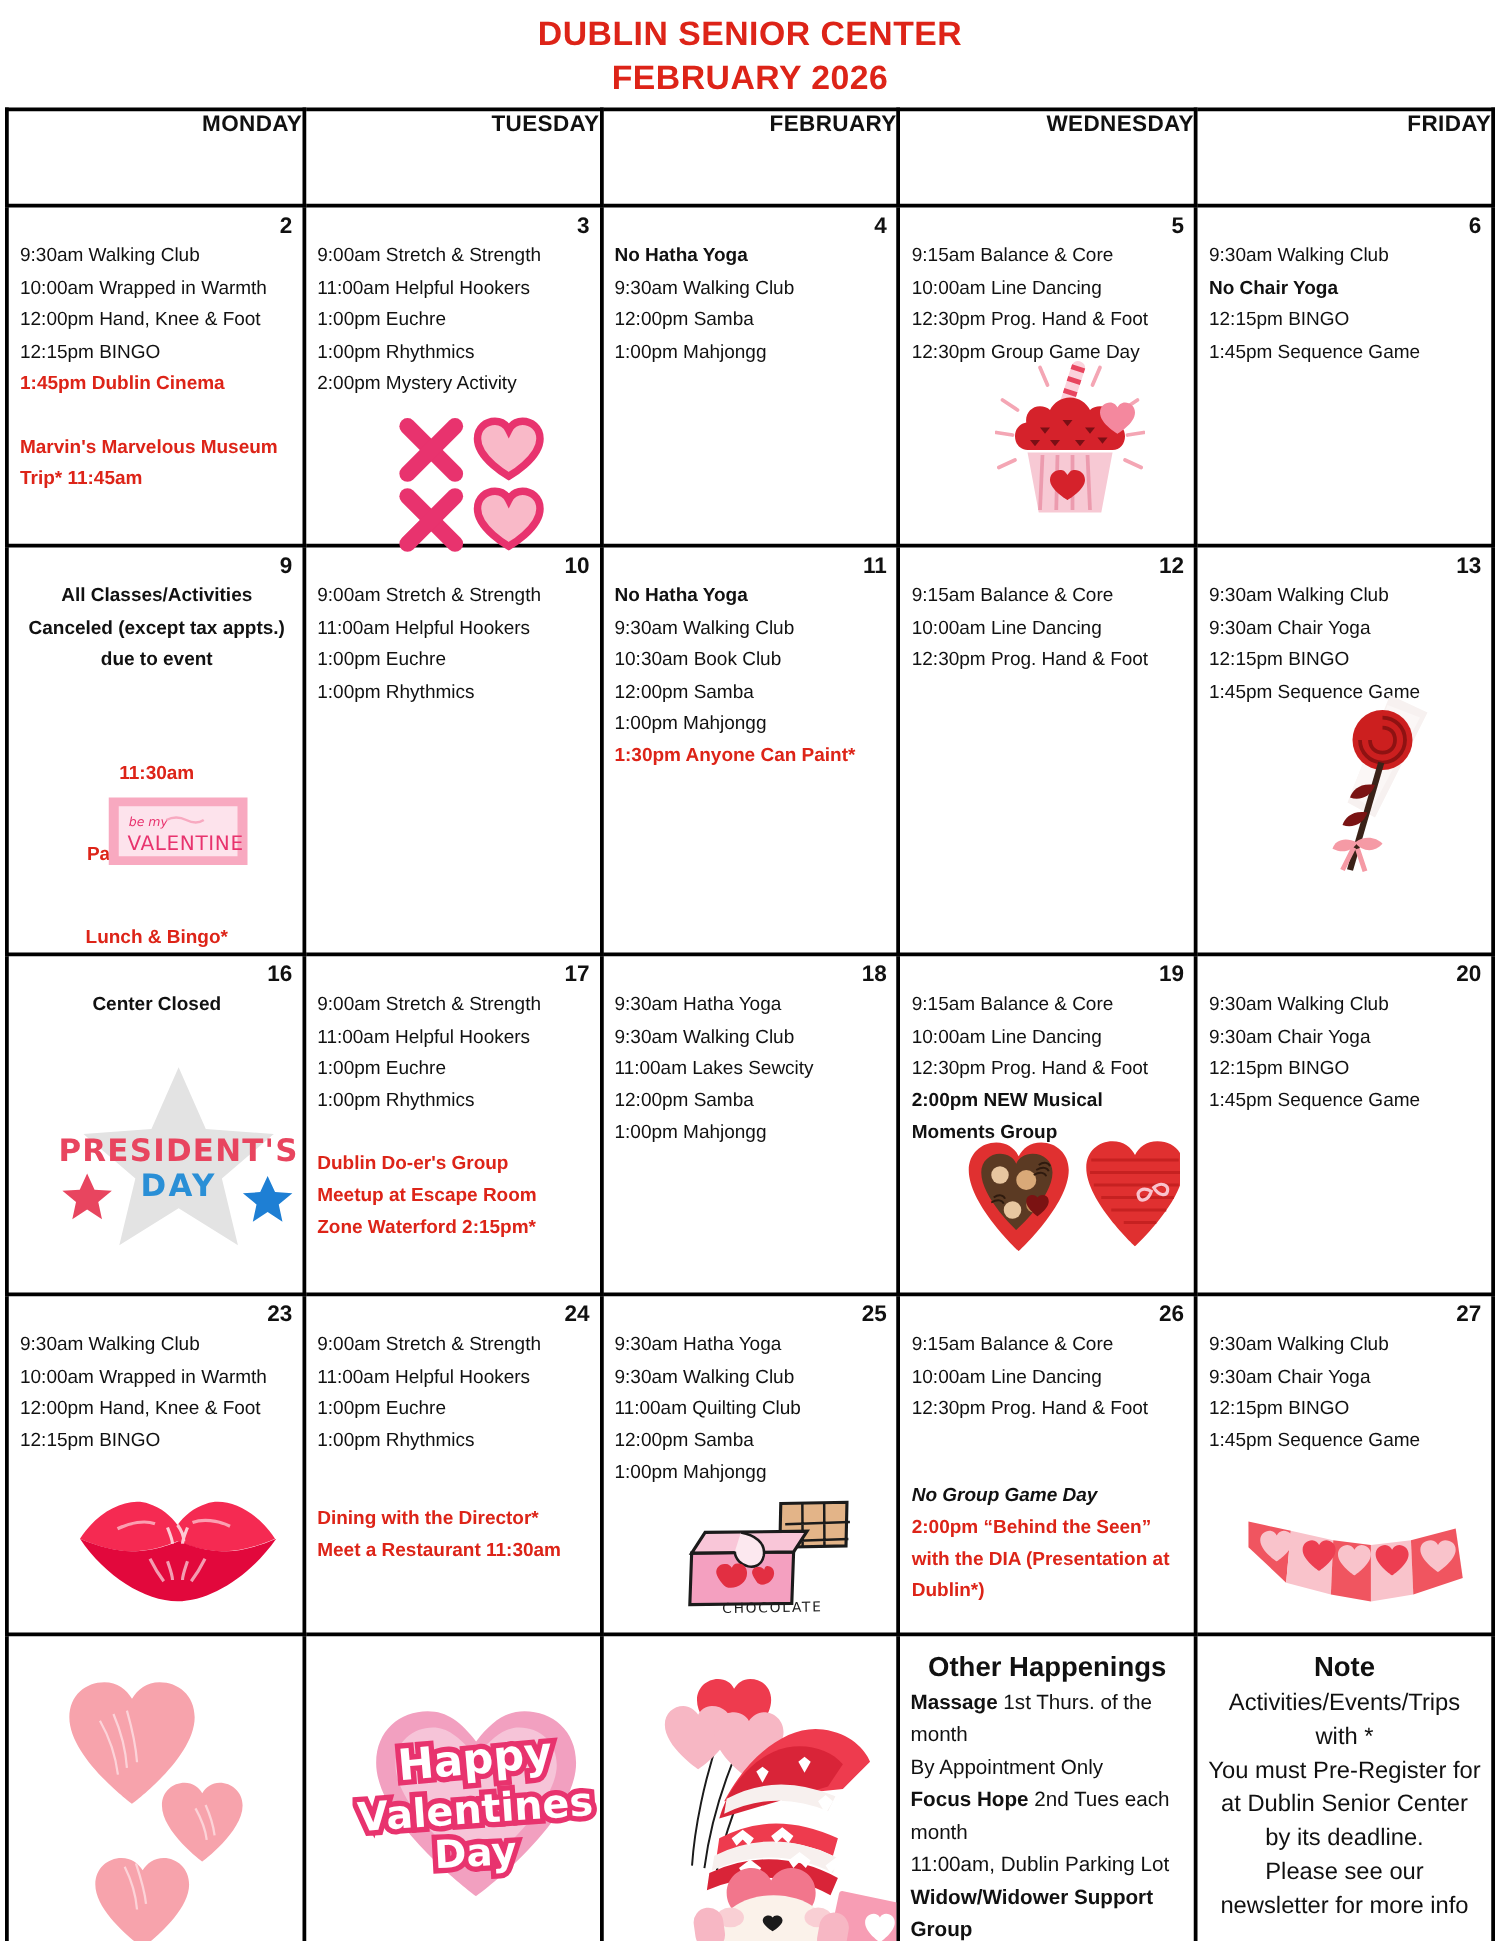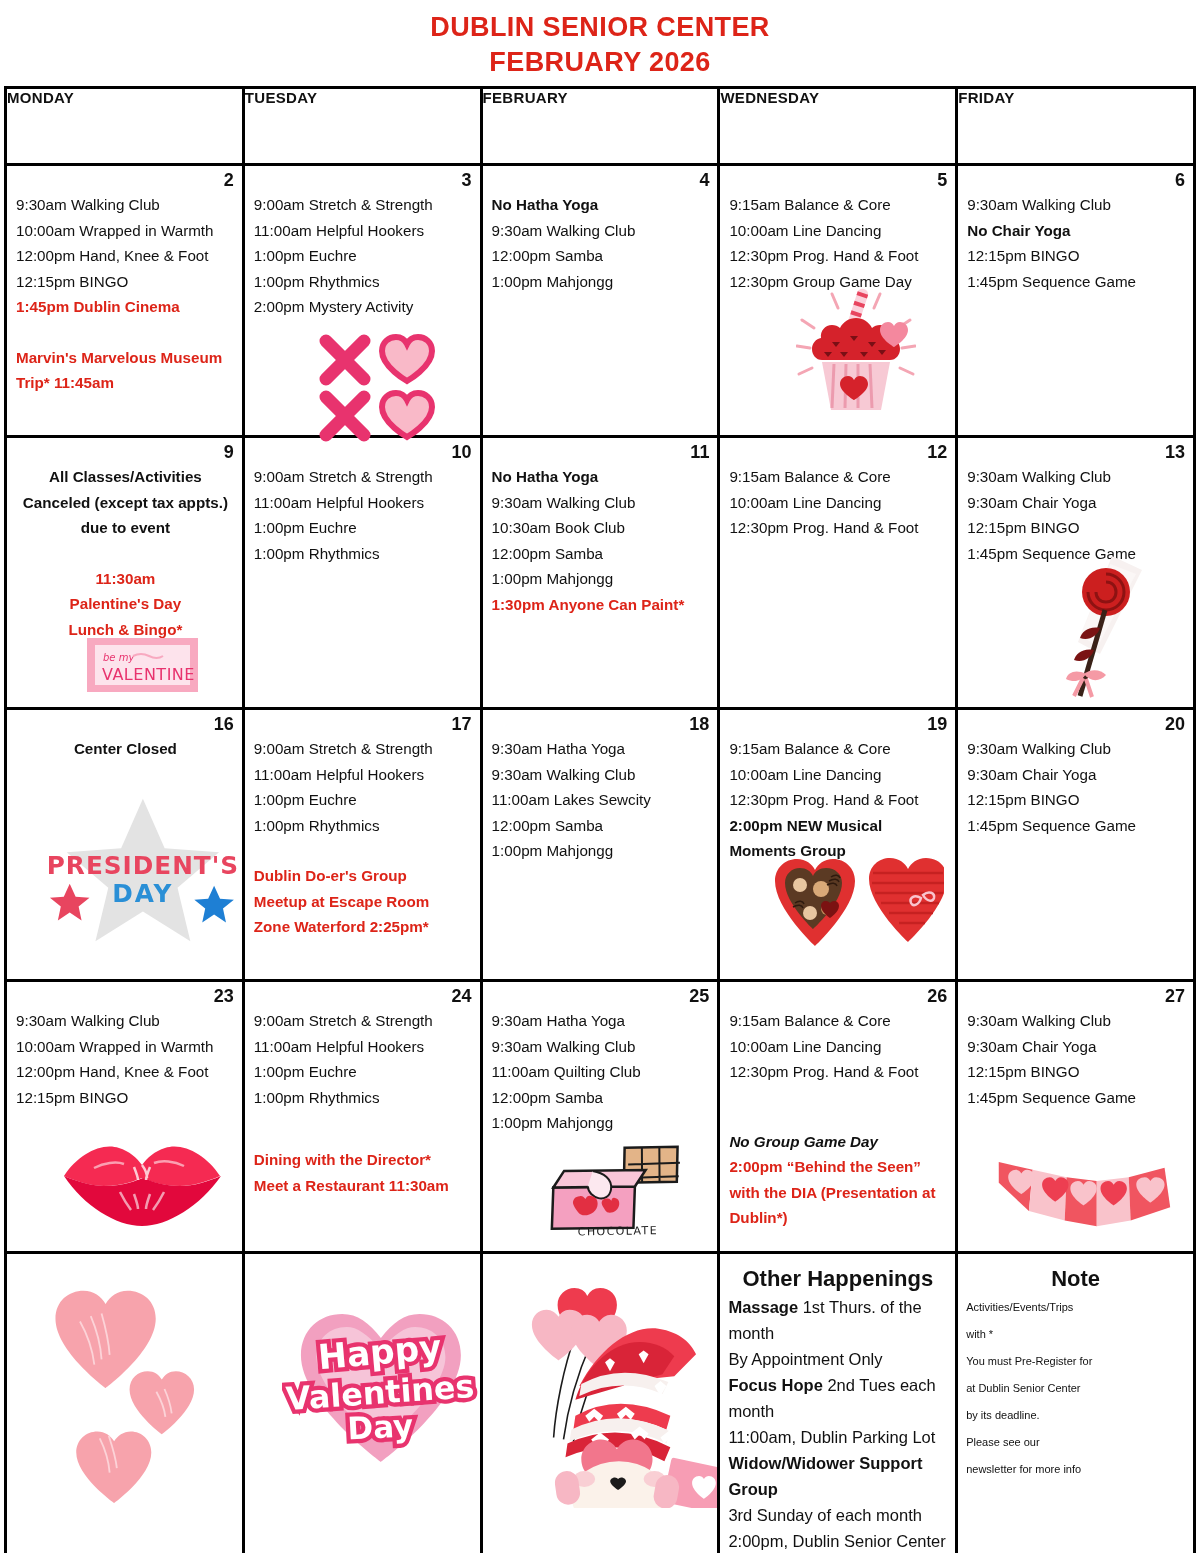--- a/index.html
+++ b/index.html
@@ -28,23 +28,23 @@
     table-layout:fixed;
   }
   table.cal td, table.cal th{
     border:3px solid #000;
     vertical-align:top;
     padding:0;
     width:20%;
   }
   th.dayhead{
     height:74px;
-    text-align:left;
+    text-align:right;
     vertical-align:middle;
-    font-size:15px;
+    font-size:18px;
     font-weight:bold;
     letter-spacing:.3px;
   }
   td.daycell{
     height:269px;
     position:relative;
   }
   td.footcell{
     height:265px;
     position:relative;
@@ -58,35 +58,35 @@
   .events{
     padding:26px 7px 0 9px;
     font-size:15.2px;
     line-height:25.5px;
   }
   .ev{white-space:nowrap;}
   .ev.b{font-weight:bold;}
   .ev.bi{font-weight:bold;font-style:italic;margin-top:44px;}
   .ev.red{color:#DD2418;font-weight:bold;}
   .ev.ctr{text-align:center;font-weight:bold;white-space:normal;}
-  .ev.redctr{text-align:center;color:#DD2418;font-weight:bold;}
+  .ev.redctr{text-align:center;color:#DD2418;font-weight:bold;margin-top:40px;}
   .gap{height:25px;}
   .gap-sm{height:12px;}
 
   
   .art{position:absolute;left:0;right:0;display:flex;justify-content:center;align-items:center;pointer-events:none;padding-left:37px;}
 
   
   .notebox{padding:10px 8px 0 8px;}
   .note-h{
     text-align:center;font-weight:bold;font-size:22px;line-height:30px;
   }
   .oh-line{font-size:16.5px;line-height:26px;}
   .oh-line b{font-weight:bold;}
-  .note-line{font-size:11px;line-height:27px;}
+  .note-line{text-align:center;font-size:19px;line-height:27px;}
 </style>
 </head>
 <body>
 
 <div class="title-block">
   <div class="title-line">DUBLIN SENIOR CENTER</div>
   <div class="title-line">FEBRUARY 2026</div>
 </div>
 
 <table class="cal">
@@ -299,21 +299,21 @@
         <td class="daycell">
           <div class="daynum">17</div>
           <div class="events">
             <div class="ev">9:00am Stretch &amp; Strength</div>
             <div class="ev">11:00am Helpful Hookers</div>
             <div class="ev">1:00pm Euchre</div>
             <div class="ev">1:00pm Rhythmics</div>
             <div class="gap"></div>
             <div class="ev red">Dublin Do-er's Group</div>
             <div class="ev red">Meetup at Escape Room</div>
-            <div class="ev red">Zone Waterford 2:25pm*</div>
+            <div class="ev red">Zone Waterford 2:15pm*</div>
           </div>
         </td>
         <td class="daycell">
           <div class="daynum">18</div>
           <div class="events">
             <div class="ev">9:30am Hatha Yoga</div>
             <div class="ev">9:30am Walking Club</div>
             <div class="ev">11:00am Lakes Sewcity</div>
             <div class="ev">12:00pm Samba</div>
             <div class="ev">1:00pm Mahjongg</div>

